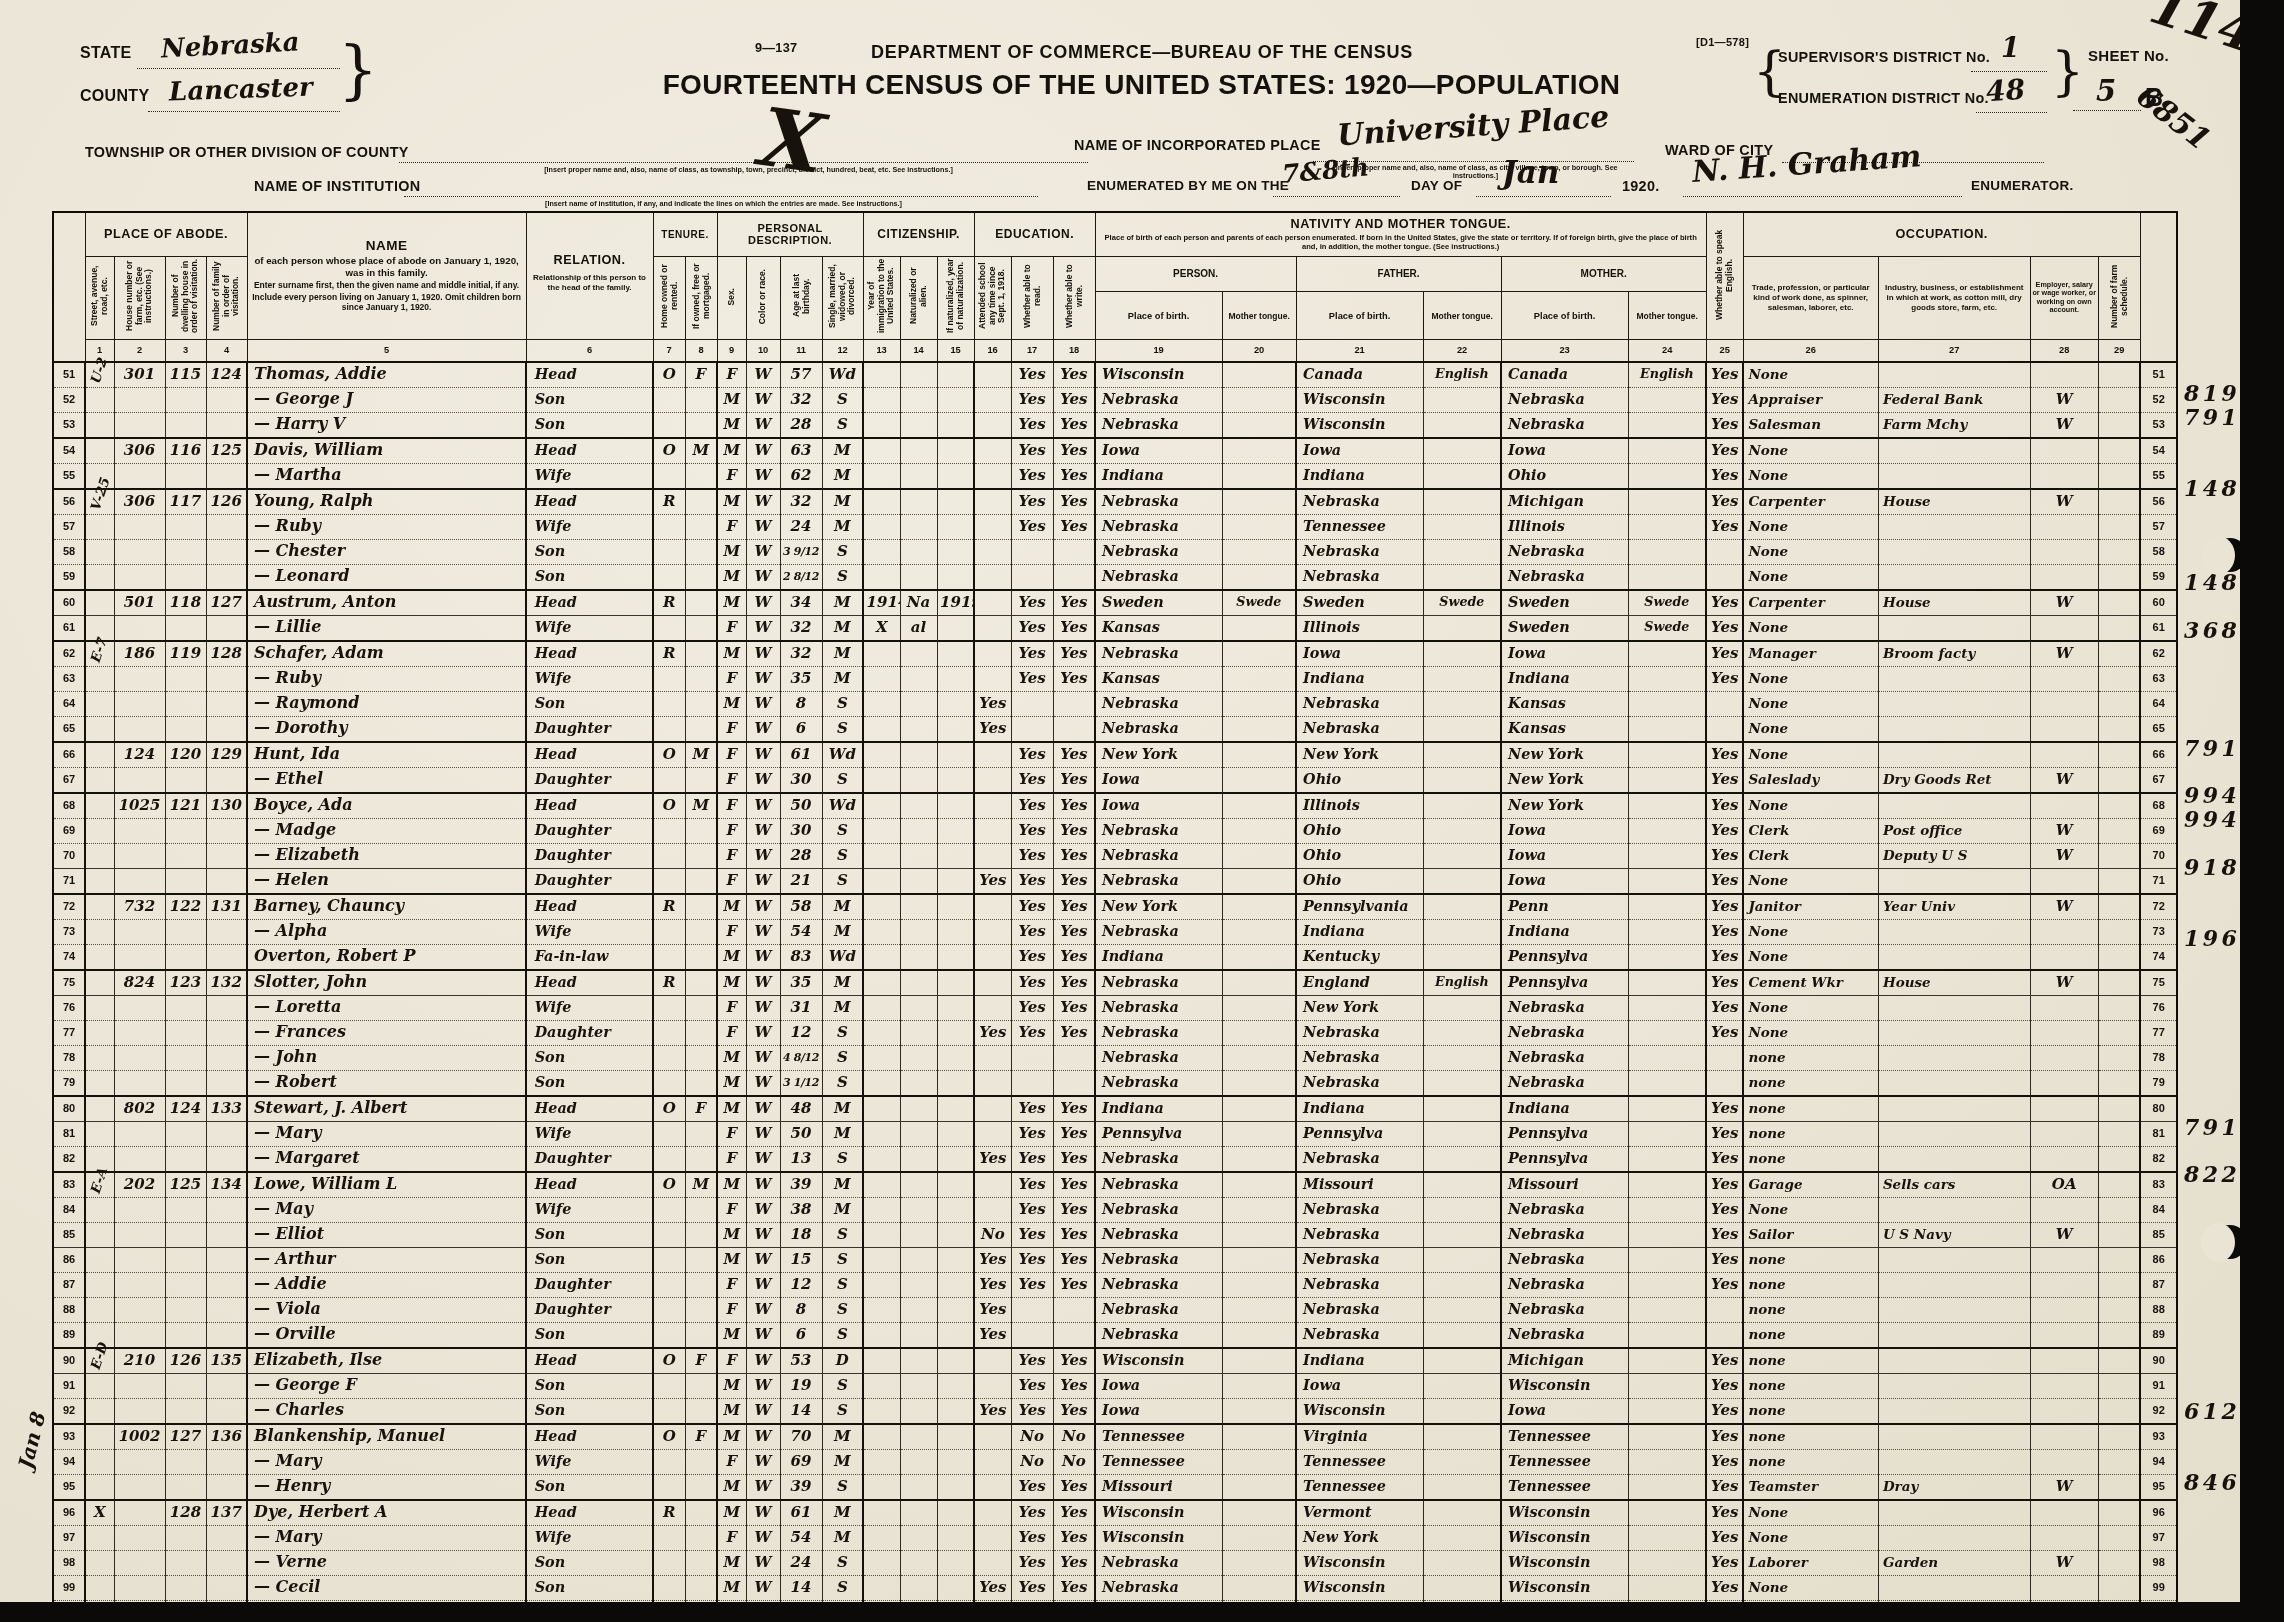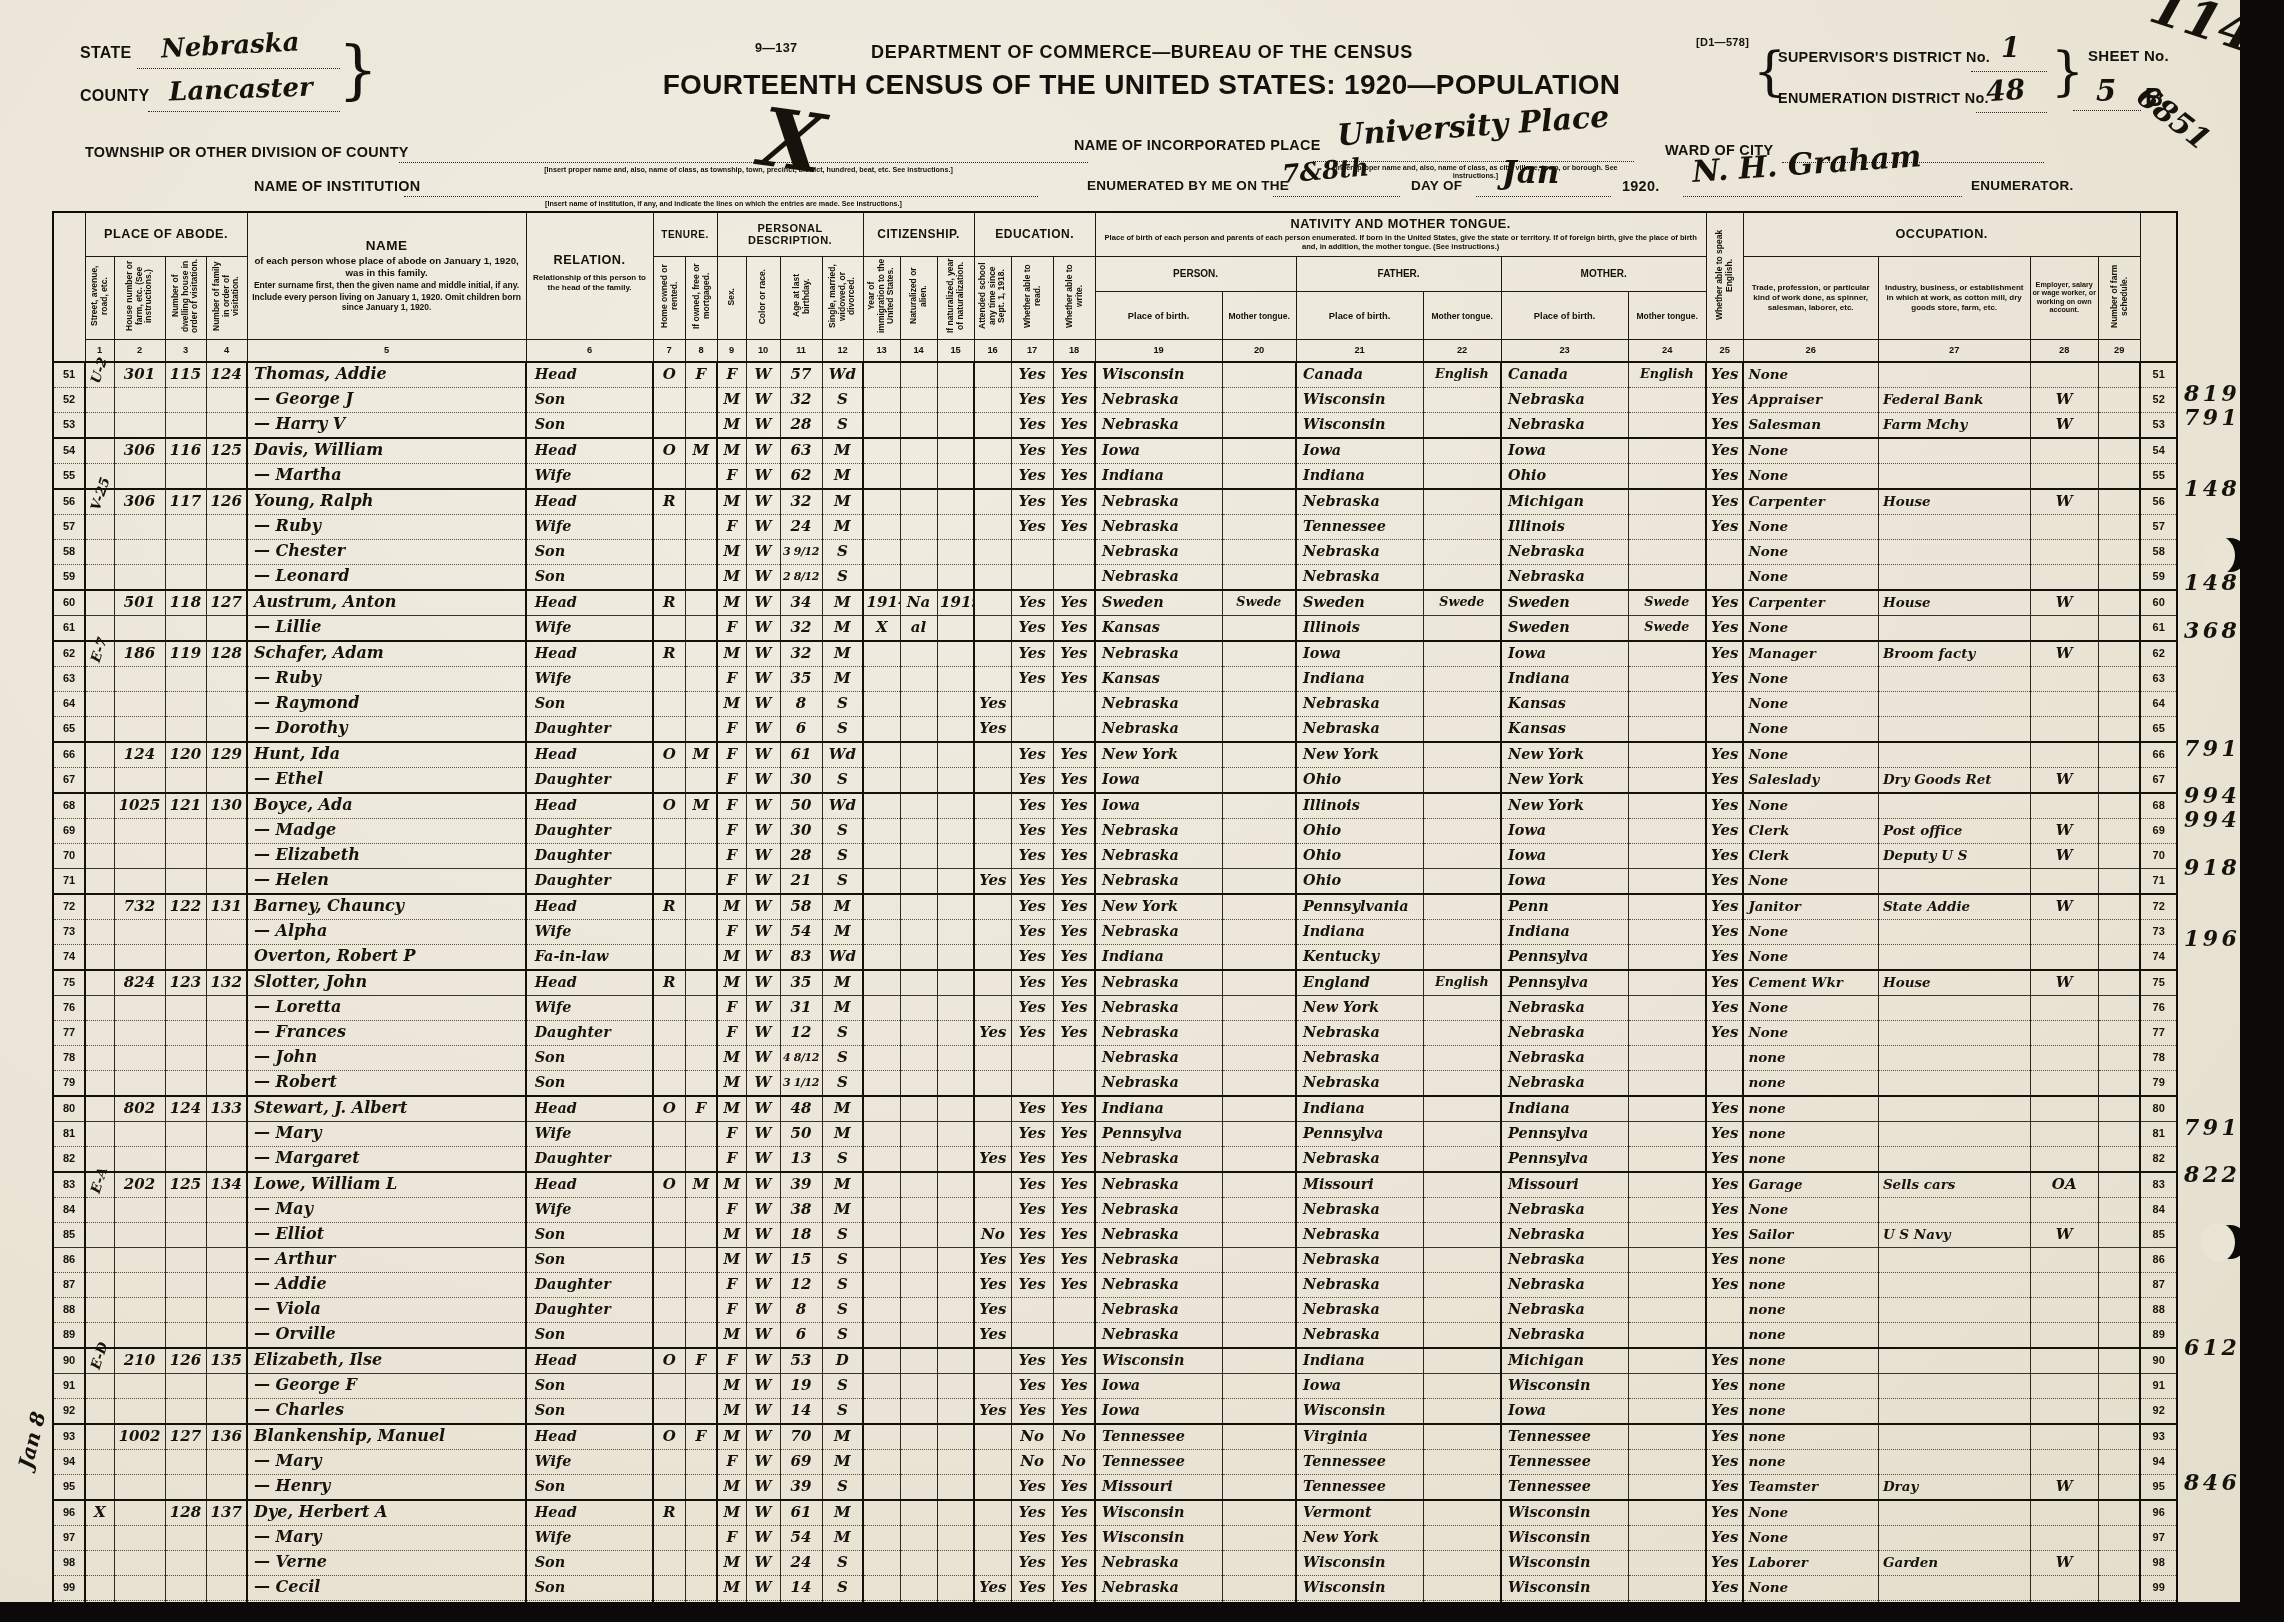--- a/index.html
+++ b/index.html
@@ -959,21 +959,21 @@
           <td class="c-rd"><span class="hw">Yes</span></td>
           <td class="c-wr"><span class="hw">Yes</span></td>
           <td class="c-pb gb"><span class="hw">New York</span></td>
           <td class="c-pt"><span class="hw"></span></td>
           <td class="c-fb gb"><span class="hw">Pennsylvania</span></td>
           <td class="c-ft"><span class="hw"></span></td>
           <td class="c-mb gb"><span class="hw">Penn</span></td>
           <td class="c-mt"><span class="hw"></span></td>
           <td class="c-en gb"><span class="hw">Yes</span></td>
           <td class="c-oc gb"><span class="hw">Janitor</span></td>
-          <td class="c-in"><span class="hw">State Addie</span></td>
+          <td class="c-in"><span class="hw">Year Univ</span></td>
           <td class="c-em"><span class="hw">W</span></td>
           <td class="c-fa"><span class="hw"></span></td>
           <td class="ln gb">72</td>
         </tr>
         <tr>
           <td class="ln">73</td>
           <td class="c-st gb"><span class="hw"></span></td>
           <td class="c-hn"><span class="hw"></span></td>
           <td class="c-dw"><span class="hw"></span></td>
           <td class="c-fm"><span class="hw"></span></td>
@@ -1908,21 +1908,21 @@
       <div class="hw mgnum" style="left: 2184px; top: 475px;">148</div>
       <div class="hw mgnum" style="left: 2184px; top: 569px;">148</div>
       <div class="hw mgnum" style="left: 2184px; top: 617px;">368</div>
       <div class="hw mgnum" style="left: 2184px; top: 735px;">791</div>
       <div class="hw mgnum" style="left: 2184px; top: 782px;">994</div>
       <div class="hw mgnum" style="left: 2184px; top: 806px;">994</div>
       <div class="hw mgnum" style="left: 2184px; top: 854px;">918</div>
       <div class="hw mgnum" style="left: 2184px; top: 925px;">196</div>
       <div class="hw mgnum" style="left: 2184px; top: 1114px;">791</div>
       <div class="hw mgnum" style="left: 2184px; top: 1161px;">822</div>
-      <div class="hw mgnum" style="left: 2184px; top: 1334px;">612</div>
+      <div class="hw mgnum" style="left: 2184px; top: 1398px;">612</div>
       <div class="hw mgnum" style="left: 2184px; top: 1469px;">846</div>
     </div>
 
   <span class="hw hwv" style="left:3.4px;top:1428px;font-size:20px;transform:rotate(-76deg)">Jan 8</span>
 
   <div class="edge-r"></div>
   <div class="edge-b"></div>
   <div class="punch" style="left:2213px;top:538px"></div>
   <div class="punch" style="left:2213px;top:1225px"></div>
 </div>

